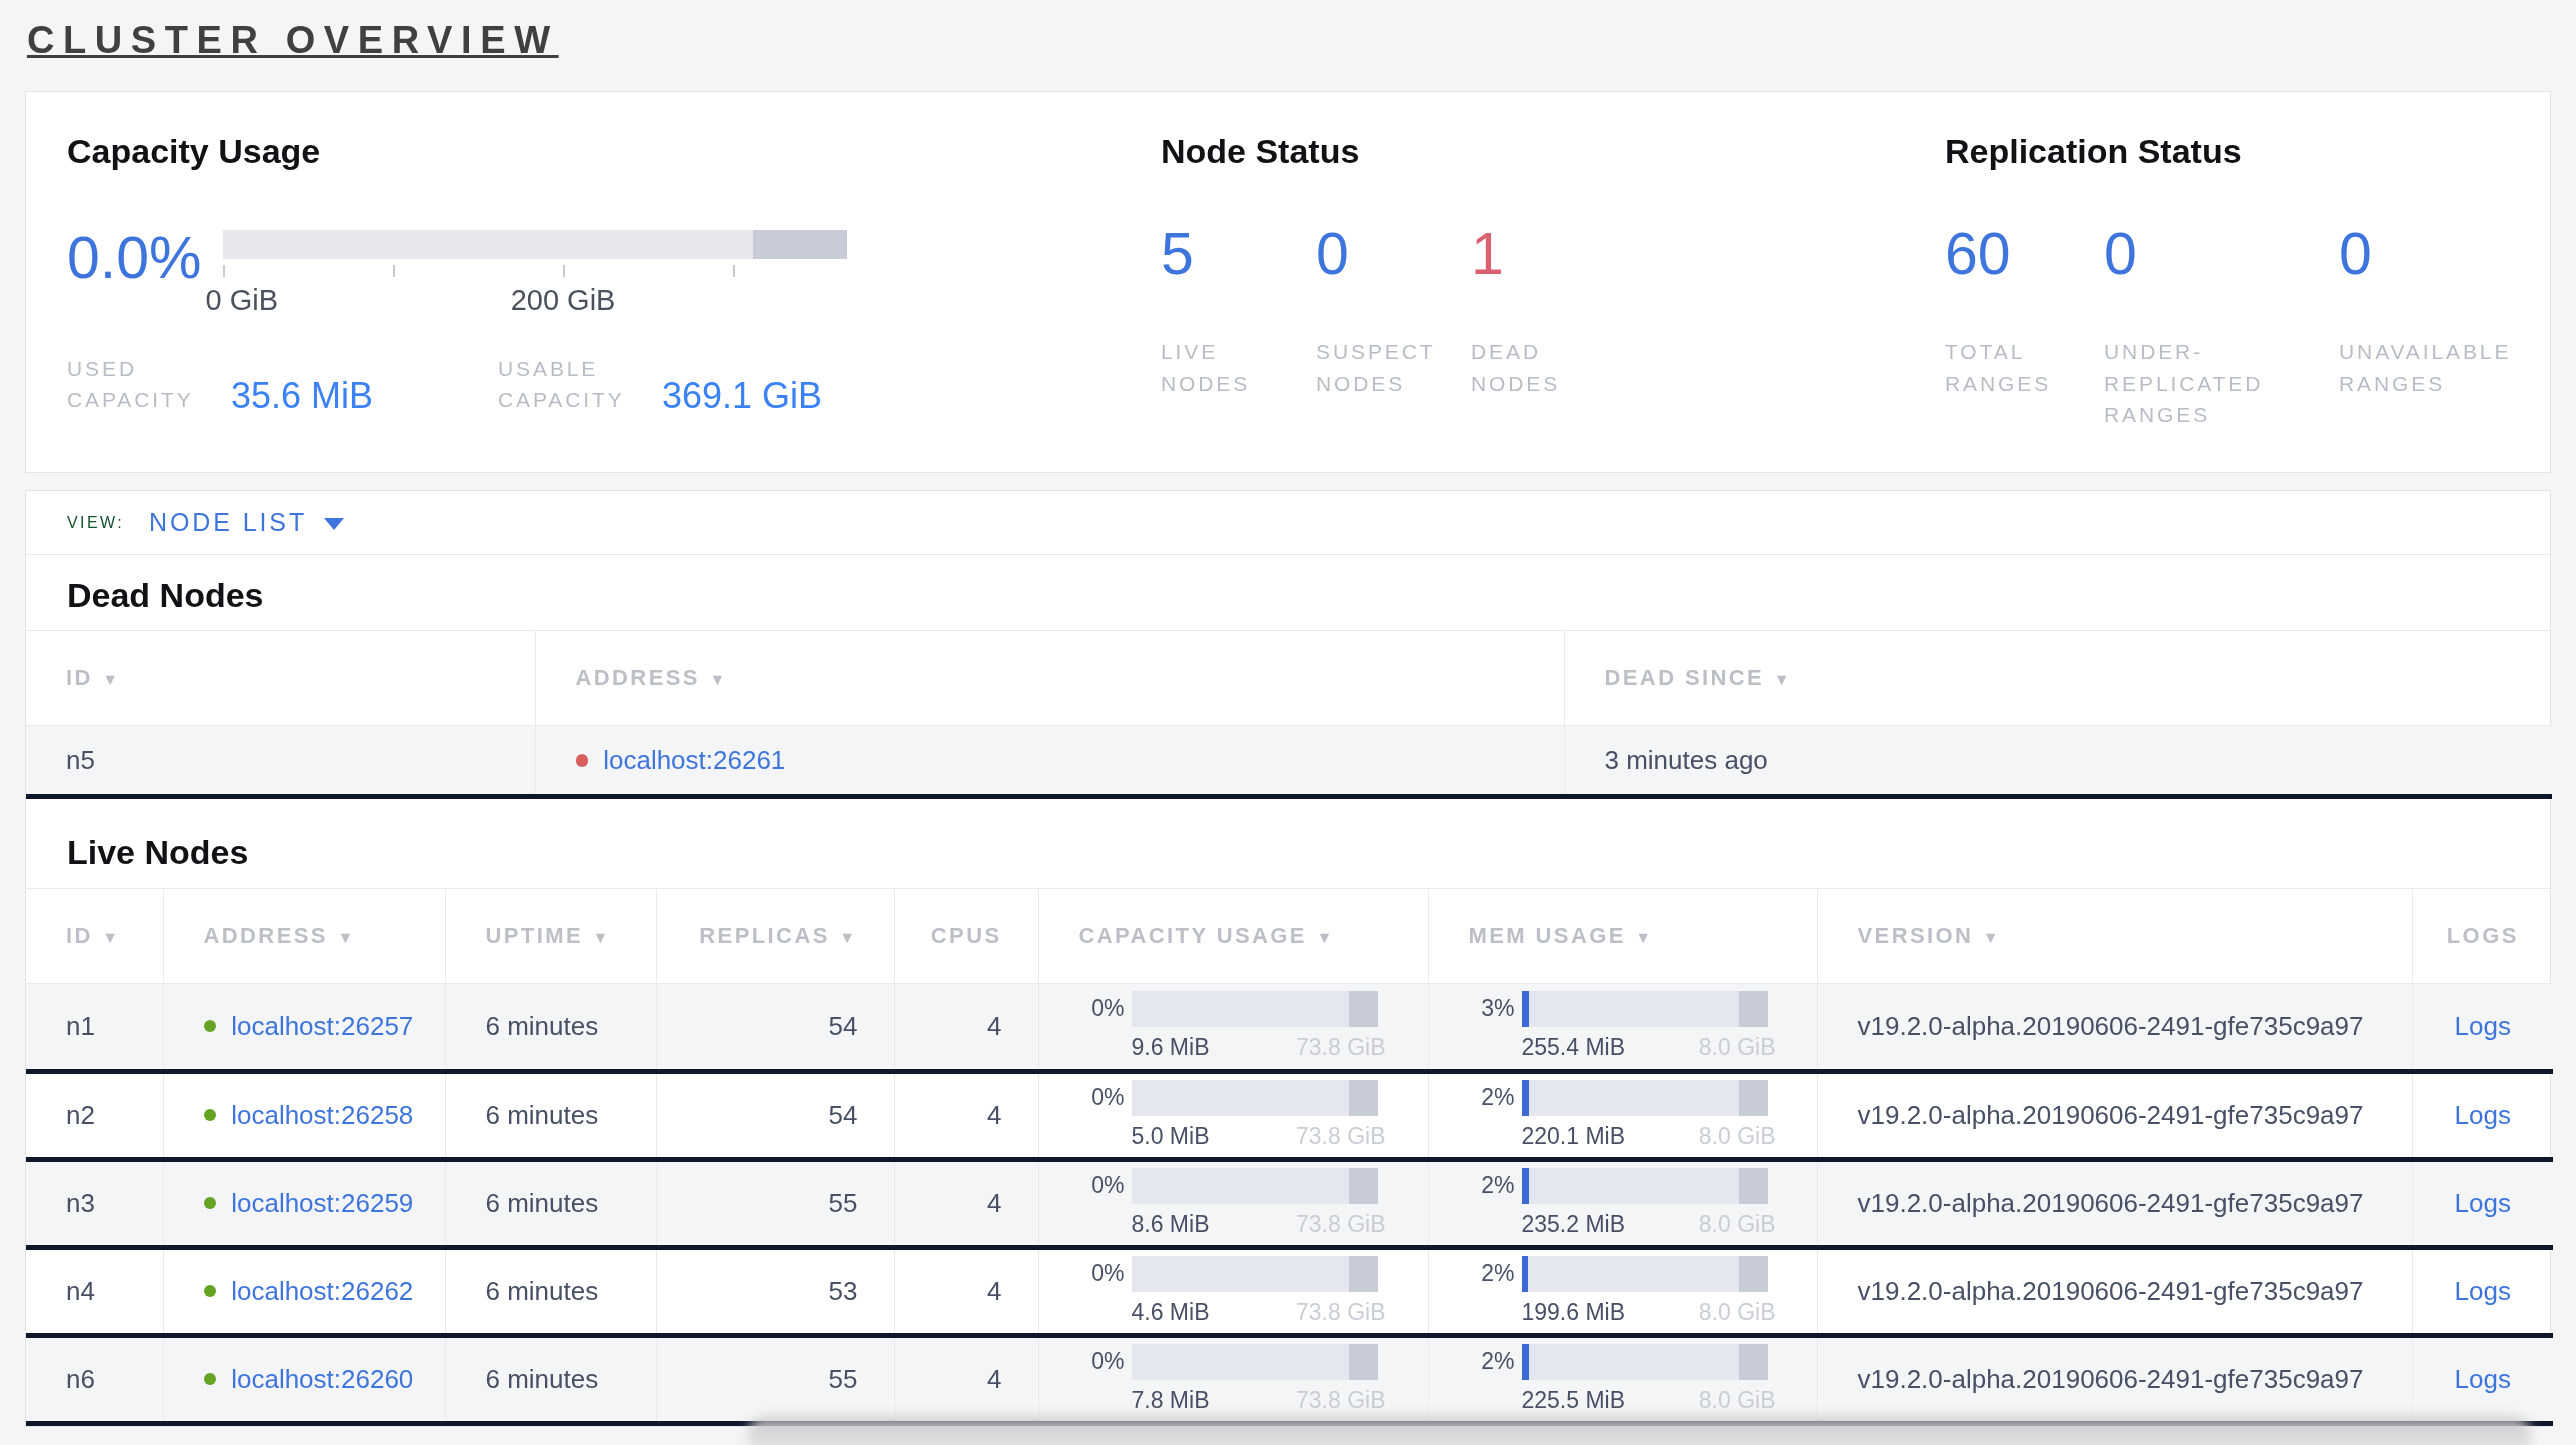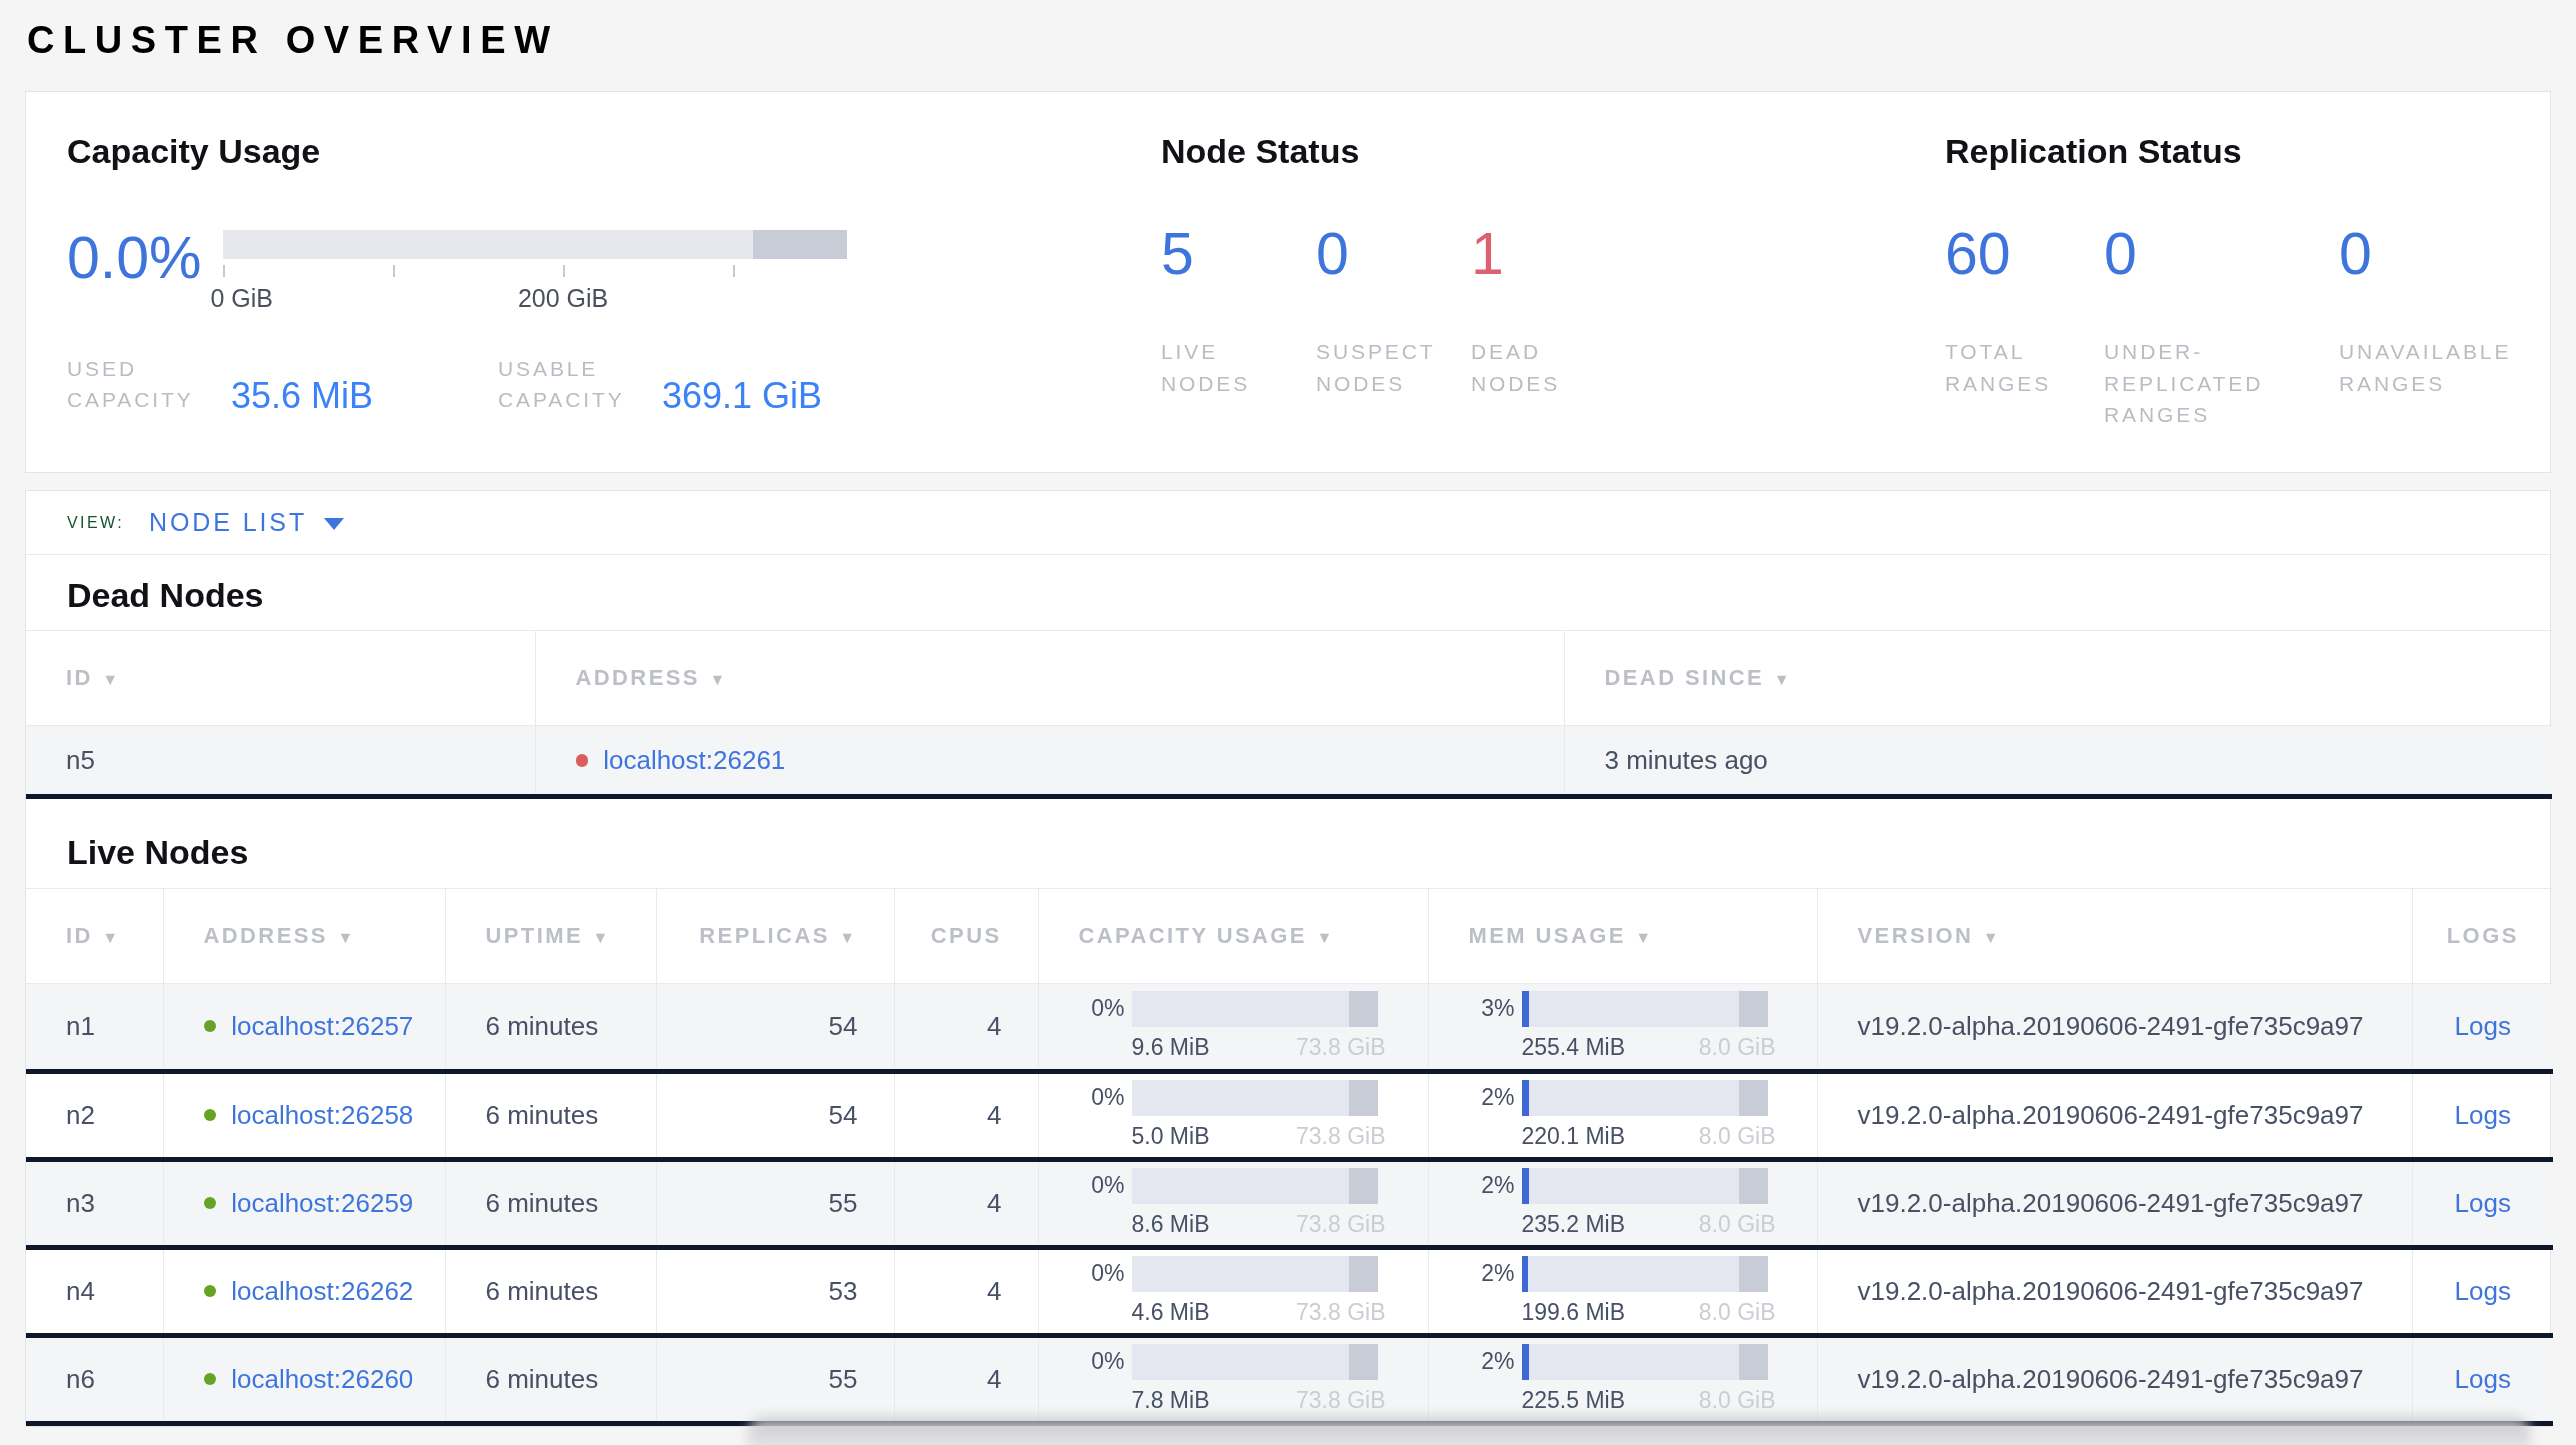--- a/index.html
+++ b/index.html
@@ -8,41 +8,41 @@
     background:#f5f5f5;
     font-family:"Liberation Sans", sans-serif;
     color:#475064;
     position:relative;
   }
   .page { padding:13.4px 25px 0 25px; }
 
   
   .page-title {
     font-size:38px; font-weight:bold; letter-spacing:8.6px;
-    color:#000000; margin:5.7px 0 29px 1.9px;
+    color:#404040; margin:5.7px 0 29px 1.9px;text-decoration:underline;
   }
 
   
   .summary-card {
     background:#fff; border:1px solid #e3e4e6;
     height:382px; display:flex; width:2526px;
   }
   .sec-title { font-size:34px; font-weight:bold; color:#101216; }
 
   .cap-section { width:1135px; padding:40px 0 0 41px; }
   .cap-gauge-row { display:flex; align-items:flex-start; margin-top:59px; }
   .cap-percent { width:156px; font-size:59px; color:#3e75dd; line-height:57px; }
   .cap-bar-wrap { width:624px; }
   .cap-bar { position:relative; height:29px; background:#e6e8ed; }
   .cap-bar-dark { position:absolute; right:0; top:0; height:100%; width:15%; background:#c8ccd6; }
   .cap-axis { position:relative; height:44px; }
   .cap-tick { position:absolute; top:5.7px; width:1.9px; height:12.4px; background:#c6c9cf; }
   .cap-axis-label {
     position:absolute; top:25px; transform:translateX(-50%);
-    font-size:25px; color:#4b515c; white-space:nowrap;
+    font-size:29px; color:#4b515c; white-space:nowrap;
   }
   .cap-values-row { display:flex; margin-top:50px; align-items:flex-end; }
   .stat-pair { display:flex; align-items:flex-end; width:431px; }
   .stat-pair.second { width:auto; }
   .pair-label { width:164px; font-size:21px; letter-spacing:2.9px; color:#b8bdc5; line-height:31px; }
   .pair-value { font-size:36px; color:#3b82f6; line-height:34px; margin-bottom:1.9px; white-space:nowrap; }
 
   .status-section { padding:40px 0 0 0; }
   .node-section { width:784px; }
   .stats-row { display:flex; margin-top:55px; }

